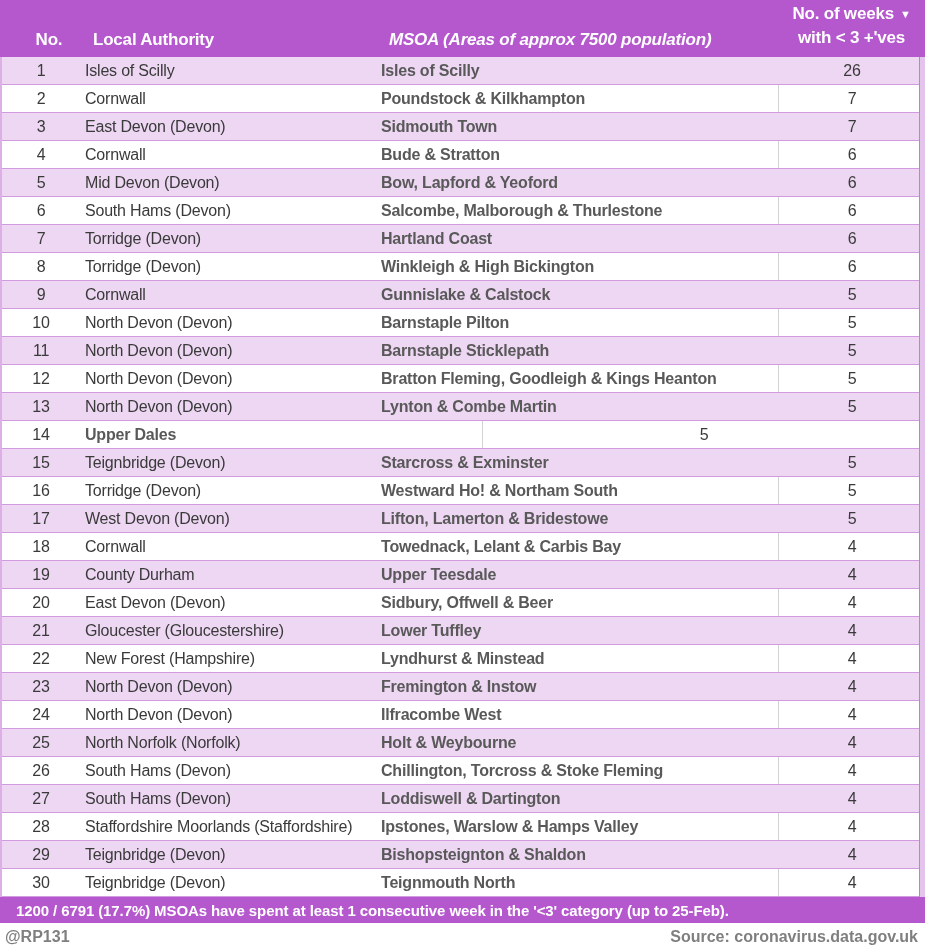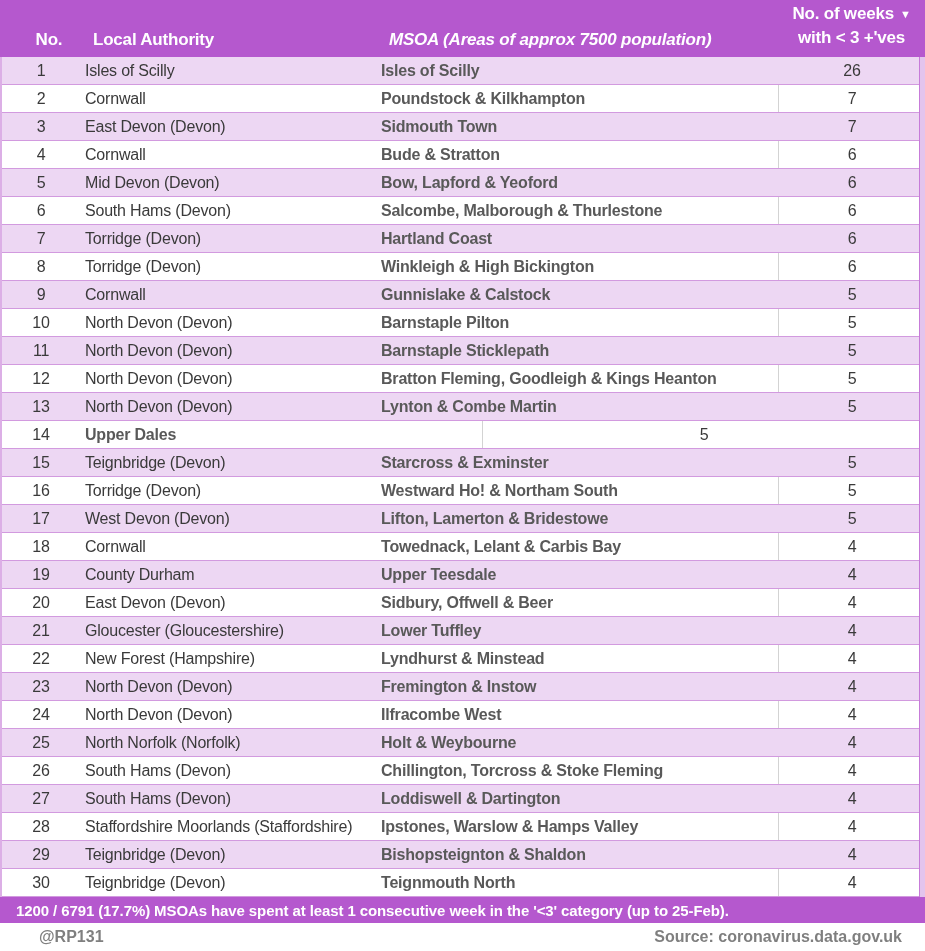--- a/index.html
+++ b/index.html
@@ -40,21 +40,21 @@
 
   
   .summary-bar {
     height:26px; background:#B558CE; color:#ffffff; font-weight:bold; font-size:15px;
     display:flex; align-items:center; padding-left:16px; letter-spacing:-0.1px;
   }
 
   
   .credits {
     height:28px; background:#ffffff; color:#7F7F7F; font-weight:bold; font-size:16px;
-    display:flex; align-items:center; justify-content:space-between; padding:0 23px 0 5px;margin-left:34px;
+    display:flex; align-items:center; justify-content:space-between; padding:0 7px 0 5px;
   }
 </style>
 </head>
 <body>
 
 <div class="page">
 
   <div class="thead">
     <div class="th no">No.</div>
     <div class="th la">Local Authority</div>

